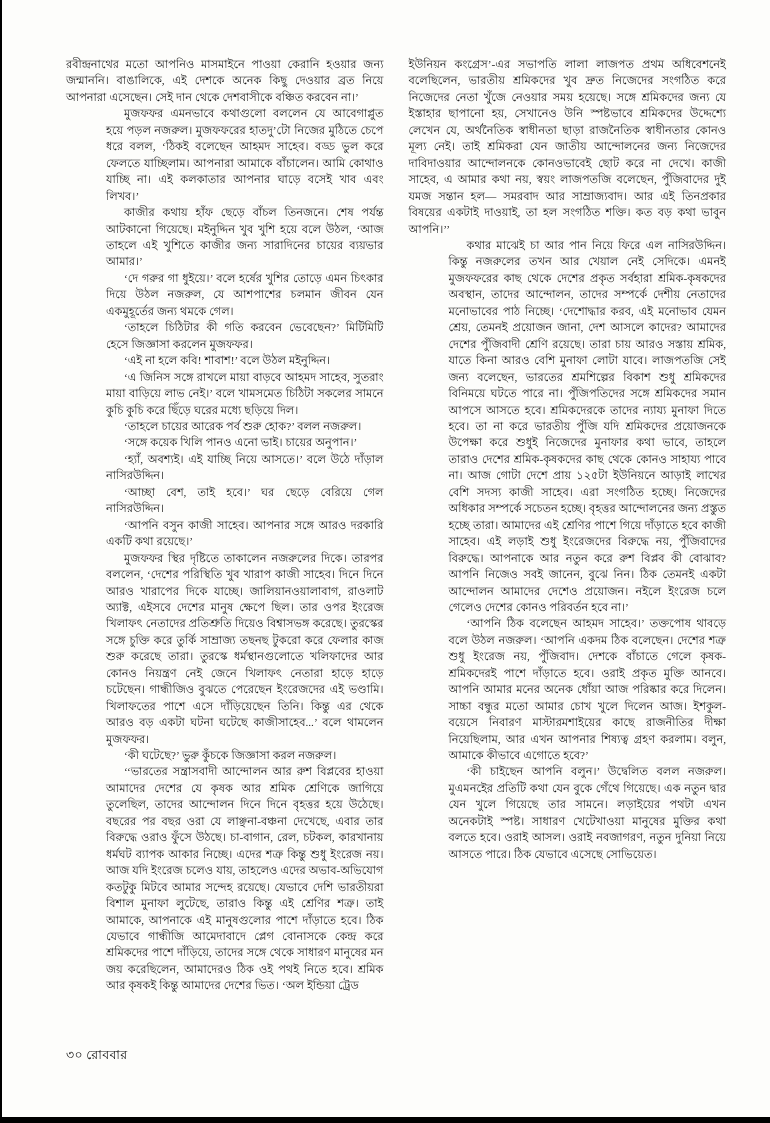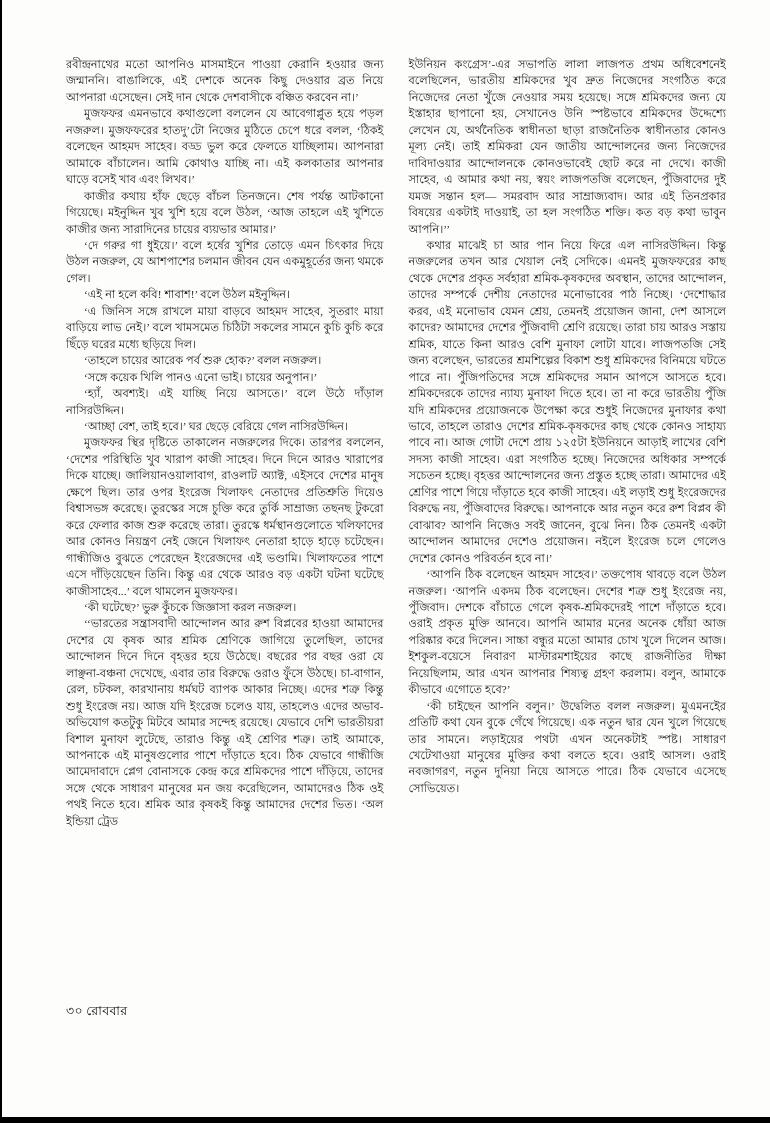--- a/index.html
+++ b/index.html
@@ -39,51 +39,53 @@
     justify-content: center;
   }
   .col {
     width: 324px;
     font-size: 11.3px;
     line-height: 16.45px;
     text-align: justify;
     word-spacing: 0.2px;
   }
   .col p { text-indent: 0; }
-  .col p.indent { text-indent: 18px; }
+  .col p.indent { text-indent: 18px; margin-left: 40px; }
   .footer {
     position: absolute;
     left: 66px;
-    top: 1002px;
+    top: 1046px;
     font-size: 12.5px;
     letter-spacing: 0.3px;
     color: #111;
   }
 </style>
 </head>
 <body>
 
 <div class="page">
 
   <div class="edge-left"></div>
   <div class="edge-bottom"></div>
 
   <div class="columns">
     <div class="col">
 
     <p class="para">রবীন্দ্রনাথের মতো আপনিও মাসমাইনে পাওয়া কেরানি হওয়ার জন্য জন্মাননি। বাঙালিকে, এই দেশকে অনেক কিছু দেওয়ার ব্রত নিয়ে আপনারা এসেছেন। সেই দান থেকে দেশবাসীকে বঞ্চিত করবেন না।’</p>
         <p class="para indent">মুজফফর এমনভাবে কথাগুলো বললেন যে আবেগাপ্লুত হয়ে পড়ল নজরুল। মুজফফরের হাতদু’টো নিজের মুঠিতে চেপে ধরে বলল, ‘ঠিকই বলেছেন আহমদ সাহেব। বড্ড ভুল করে ফেলতে যাচ্ছিলাম। আপনারা আমাকে বাঁচালেন। আমি কোথাও যাচ্ছি না। এই কলকাতার আপনার ঘাড়ে বসেই খাব এবং লিখব।’</p>
         <p class="para indent">কাজীর কথায় হাঁফ ছেড়ে বাঁচল তিনজনে। শেষ পর্যন্ত আটকানো গিয়েছে। মইনুদ্দিন খুব খুশি হয়ে বলে উঠল, ‘আজ তাহলে এই খুশিতে কাজীর জন্য সারাদিনের চায়ের ব্যয়ভার আমার।’</p>
         <p class="para indent">‘দে গরুর গা ধুইয়ে।’ বলে হর্ষের খুশির তোড়ে এমন চিৎকার দিয়ে উঠল নজরুল, যে আশপাশের চলমান জীবন যেন একমুহূর্তের জন্য থমকে গেল।</p>
+        <p class="para indent">‘তাহলে চিঠিটার কী গতি করবেন ভেবেছেন?’ মিটিমিটি হেসে জিজ্ঞাসা করলেন মুজফফর।</p>
         <p class="para indent">‘এই না হলে কবি! শাবাশ!’ বলে উঠল মইনুদ্দিন।</p>
         <p class="para indent">‘এ জিনিস সঙ্গে রাখলে মায়া বাড়বে আহমদ সাহেব, সুতরাং মায়া বাড়িয়ে লাভ নেই।’ বলে খামসমেত চিঠিটা সকলের সামনে কুচি কুচি করে ছিঁড়ে ঘরের মধ্যে ছড়িয়ে দিল।</p>
         <p class="para indent">‘তাহলে চায়ের আরেক পর্ব শুরু হোক?’ বলল নজরুল।</p>
         <p class="para indent">‘সঙ্গে কয়েক খিলি পানও এনো ভাই। চায়ের অনুপান।’</p>
         <p class="para indent">‘হ্যাঁ, অবশ্যই। এই যাচ্ছি নিয়ে আসতে।’ বলে উঠে দাঁড়াল নাসিরউদ্দিন।</p>
         <p class="para indent">‘আচ্ছা বেশ, তাই হবে।’ ঘর ছেড়ে বেরিয়ে গেল নাসিরউদ্দিন।</p>
+        <p class="para indent">‘আপনি বসুন কাজী সাহেব। আপনার সঙ্গে আরও দরকারি একটি কথা রয়েছে।’</p>
         <p class="para indent">মুজফফর স্থির দৃষ্টিতে তাকালেন নজরুলের দিকে। তারপর বললেন, ‘দেশের পরিস্থিতি খুব খারাপ কাজী সাহেব। দিনে দিনে আরও খারাপের দিকে যাচ্ছে। জালিয়ানওয়ালাবাগ, রাওলাট অ্যাক্ট, এইসবে দেশের মানুষ ক্ষেপে ছিল। তার ওপর ইংরেজ খিলাফৎ নেতাদের প্রতিশ্রুতি দিয়েও বিশ্বাসভঙ্গ করেছে। তুরস্কের সঙ্গে চুক্তি করে তুর্কি সাম্রাজ্য তছনছ টুকরো করে ফেলার কাজ শুরু করেছে তারা। তুরস্কে ধর্মস্থানগুলোতে খলিফাদের আর কোনও নিয়ন্ত্রণ নেই জেনে খিলাফৎ নেতারা হাড়ে হাড়ে চটেছেন। গান্ধীজিও বুঝতে পেরেছেন ইংরেজদের এই ভণ্ডামি। খিলাফতের পাশে এসে দাঁড়িয়েছেন তিনি। কিন্তু এর থেকে আরও বড় একটা ঘটনা ঘটেছে কাজীসাহেব...’ বলে থামলেন মুজফফর।</p>
         <p class="para indent">‘কী ঘটেছে?’ ভুরু কুঁচকে জিজ্ঞাসা করল নজরুল।</p>
         <p class="para indent">‘‘ভারতের সন্ত্রাসবাদী আন্দোলন আর রুশ বিপ্লবের হাওয়া আমাদের দেশের যে কৃষক আর শ্রমিক শ্রেণিকে জাগিয়ে তুলেছিল, তাদের আন্দোলন দিনে দিনে বৃহত্তর হয়ে উঠেছে। বছরের পর বছর ওরা যে লাঞ্ছনা-বঞ্চনা দেখেছে, এবার তার বিরুদ্ধে ওরাও ফুঁসে উঠছে। চা-বাগান, রেল, চটকল, কারখানায় ধর্মঘট ব্যাপক আকার নিচ্ছে। এদের শত্রু কিন্তু শুধু ইংরেজ নয়। আজ যদি ইংরেজ চলেও যায়, তাহলেও এদের অভাব-অভিযোগ কতটুকু মিটবে আমার সন্দেহ রয়েছে। যেভাবে দেশি ভারতীয়রা বিশাল মুনাফা লুটেছে, তারাও কিন্তু এই শ্রেণির শত্রু। তাই আমাকে, আপনাকে এই মানুষগুলোর পাশে দাঁড়াতে হবে। ঠিক যেভাবে গান্ধীজি আমেদাবাদে প্লেগ বোনাসকে কেন্দ্র করে শ্রমিকদের পাশে দাঁড়িয়ে, তাদের সঙ্গে থেকে সাধারণ মানুষের মন জয় করেছিলেন, আমাদেরও ঠিক ওই পথই নিতে হবে। শ্রমিক আর কৃষকই কিন্তু আমাদের দেশের ভিত। ‘অল ইন্ডিয়া ট্রেড</p>
       </div>
     <div class="col">
 
     <p class="para">ইউনিয়ন কংগ্রেস’-এর সভাপতি লালা লাজপত প্রথম অধিবেশনেই বলেছিলেন, ভারতীয় শ্রমিকদের খুব দ্রুত নিজেদের সংগঠিত করে নিজেদের নেতা খুঁজে নেওয়ার সময় হয়েছে। সঙ্গে শ্রমিকদের জন্য যে ইস্তাহার ছাপানো হয়, সেখানেও উনি স্পষ্টভাবে শ্রমিকদের উদ্দেশ্যে লেখেন যে, অর্থনৈতিক স্বাধীনতা ছাড়া রাজনৈতিক স্বাধীনতার কোনও মূল্য নেই। তাই শ্রমিকরা যেন জাতীয় আন্দোলনের জন্য নিজেদের দাবিদাওয়ার আন্দোলনকে কোনওভাবেই ছোট করে না দেখে। কাজী সাহেব, এ আমার কথা নয়, স্বয়ং লাজপতজি বলেছেন, পুঁজিবাদের দুই যমজ সন্তান হল— সমরবাদ আর সাম্রাজ্যবাদ। আর এই তিনপ্রকার বিষয়ের একটাই দাওয়াই, তা হল সংগঠিত শক্তি। কত বড় কথা ভাবুন আপনি।’’</p>
         <p class="para indent">কথার মাঝেই চা আর পান নিয়ে ফিরে এল নাসিরউদ্দিন। কিন্তু নজরুলের তখন আর খেয়াল নেই সেদিকে। এমনই মুজফফরের কাছ থেকে দেশের প্রকৃত সর্বহারা শ্রমিক-কৃষকদের অবস্থান, তাদের আন্দোলন, তাদের সম্পর্কে দেশীয় নেতাদের মনোভাবের পাঠ নিচ্ছে। ‘দেশোদ্ধার করব, এই মনোভাব যেমন শ্রেয়, তেমনই প্রয়োজন জানা, দেশ আসলে কাদের? আমাদের দেশের পুঁজিবাদী শ্রেণি রয়েছে। তারা চায় আরও সস্তায় শ্রমিক, যাতে কিনা আরও বেশি মুনাফা লোটা যাবে। লাজপতজি সেই জন্য বলেছেন, ভারতের শ্রমশিল্পের বিকাশ শুধু শ্রমিকদের বিনিময়ে ঘটতে পারে না। পুঁজিপতিদের সঙ্গে শ্রমিকদের সমান আপসে আসতে হবে। শ্রমিকদেরকে তাদের ন্যায্য মুনাফা দিতে হবে। তা না করে ভারতীয় পুঁজি যদি শ্রমিকদের প্রয়োজনকে উপেক্ষা করে শুধুই নিজেদের মুনাফার কথা ভাবে, তাহলে তারাও দেশের শ্রমিক-কৃষকদের কাছ থেকে কোনও সাহায্য পাবে না। আজ গোটা দেশে প্রায় ১২৫টা ইউনিয়নে আড়াই লাখের বেশি সদস্য কাজী সাহেব। এরা সংগঠিত হচ্ছে। নিজেদের অধিকার সম্পর্কে সচেতন হচ্ছে। বৃহত্তর আন্দোলনের জন্য প্রস্তুত হচ্ছে তারা। আমাদের এই শ্রেণির পাশে গিয়ে দাঁড়াতে হবে কাজী সাহেব। এই লড়াই শুধু ইংরেজদের বিরুদ্ধে নয়, পুঁজিবাদের বিরুদ্ধে। আপনাকে আর নতুন করে রুশ বিপ্লব কী বোঝাব? আপনি নিজেও সবই জানেন, বুঝে নিন। ঠিক তেমনই একটা আন্দোলন আমাদের দেশেও প্রয়োজন। নইলে ইংরেজ চলে গেলেও দেশের কোনও পরিবর্তন হবে না।’</p>
         <p class="para indent">‘আপনি ঠিক বলেছেন আহমদ সাহেব।’ তক্তপোষ থাবড়ে বলে উঠল নজরুল। ‘আপনি একদম ঠিক বলেছেন। দেশের শত্রু শুধু ইংরেজ নয়, পুঁজিবাদ। দেশকে বাঁচাতে গেলে কৃষক-শ্রমিকদেরই পাশে দাঁড়াতে হবে। ওরাই প্রকৃত মুক্তি আনবে। আপনি আমার মনের অনেক ধোঁয়া আজ পরিষ্কার করে দিলেন। সাচ্চা বন্ধুর মতো আমার চোখ খুলে দিলেন আজ। ইশকুল-বয়েসে নিবারণ মাস্টারমশাইয়ের কাছে রাজনীতির দীক্ষা নিয়েছিলাম, আর এখন আপনার শিষ্যত্ব গ্রহণ করলাম। বলুন, আমাকে কীভাবে এগোতে হবে?’</p>
         <p class="para indent">‘কী চাইছেন আপনি বলুন।’ উদ্বেলিত বলল নজরুল। মুএমনইের প্রতিটি কথা যেন বুকে গেঁথে গিয়েছে। এক নতুন দ্বার যেন খুলে গিয়েছে তার সামনে। লড়াইয়ের পথটা এখন অনেকটাই স্পষ্ট। সাধারণ খেটেখাওয়া মানুষের মুক্তির কথা বলতে হবে। ওরাই আসল। ওরাই নবজাগরণ, নতুন দুনিয়া নিয়ে আসতে পারে। ঠিক যেভাবে এসেছে সোভিয়েত।</p>

